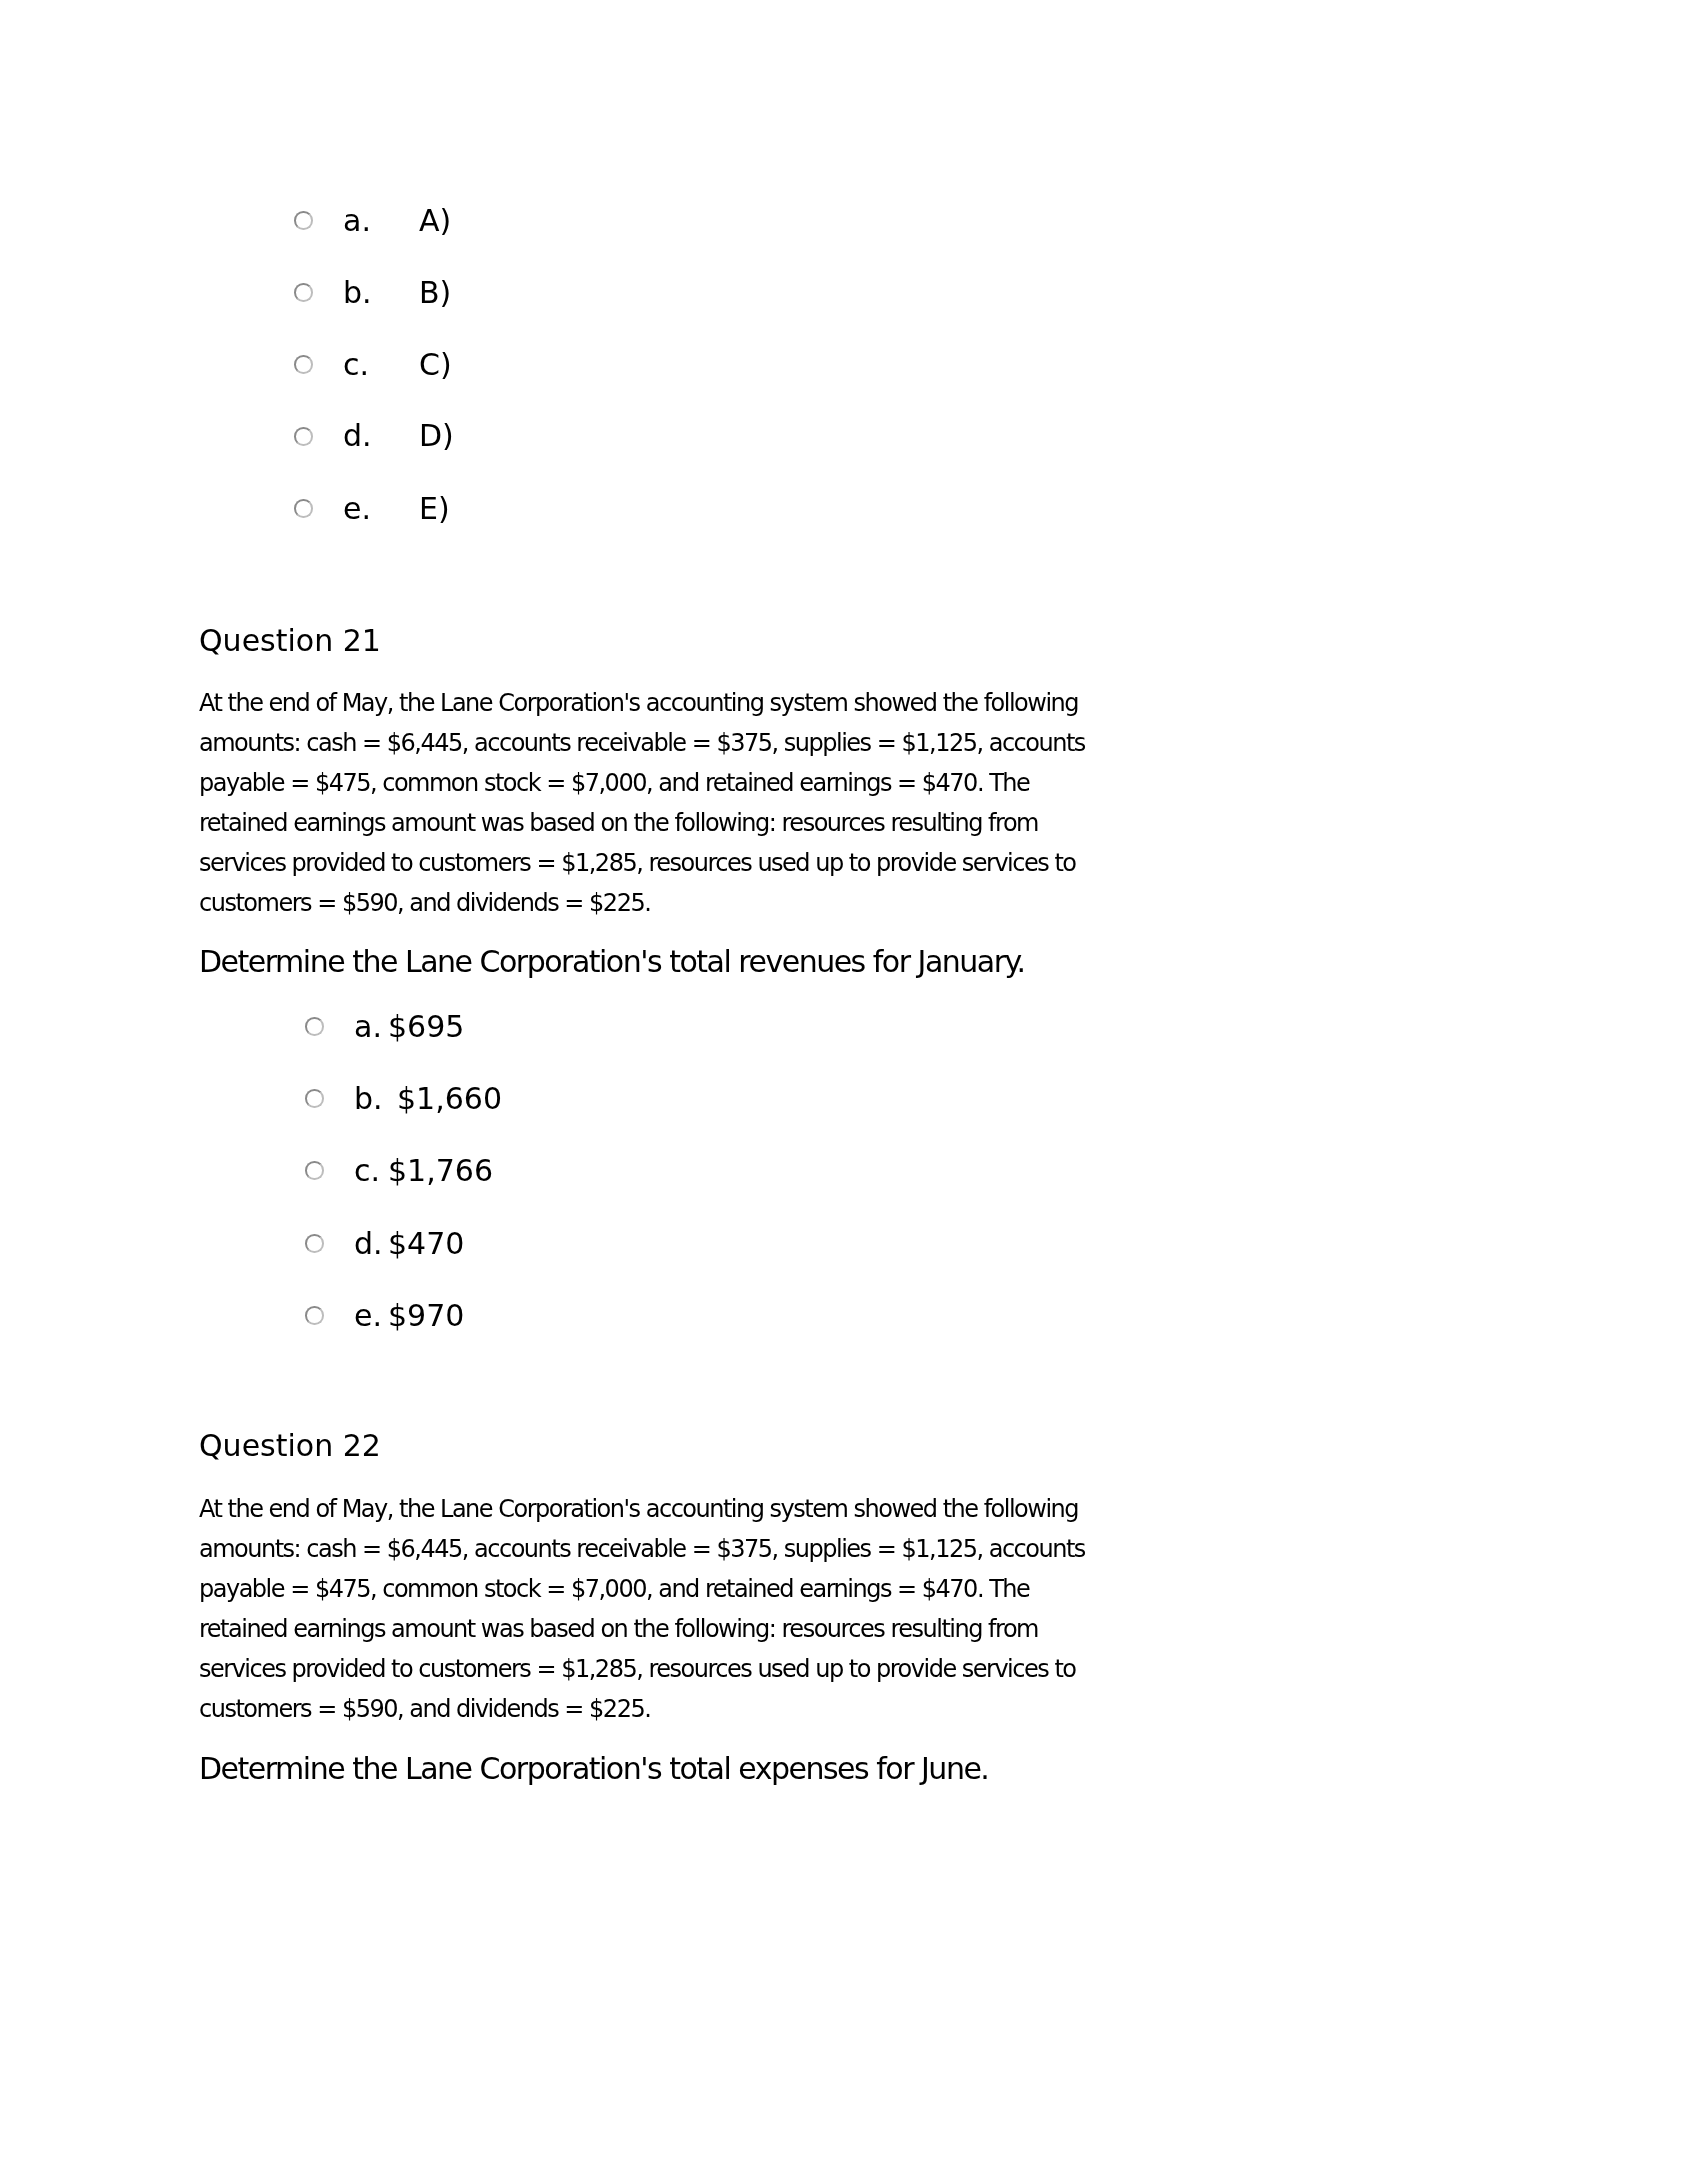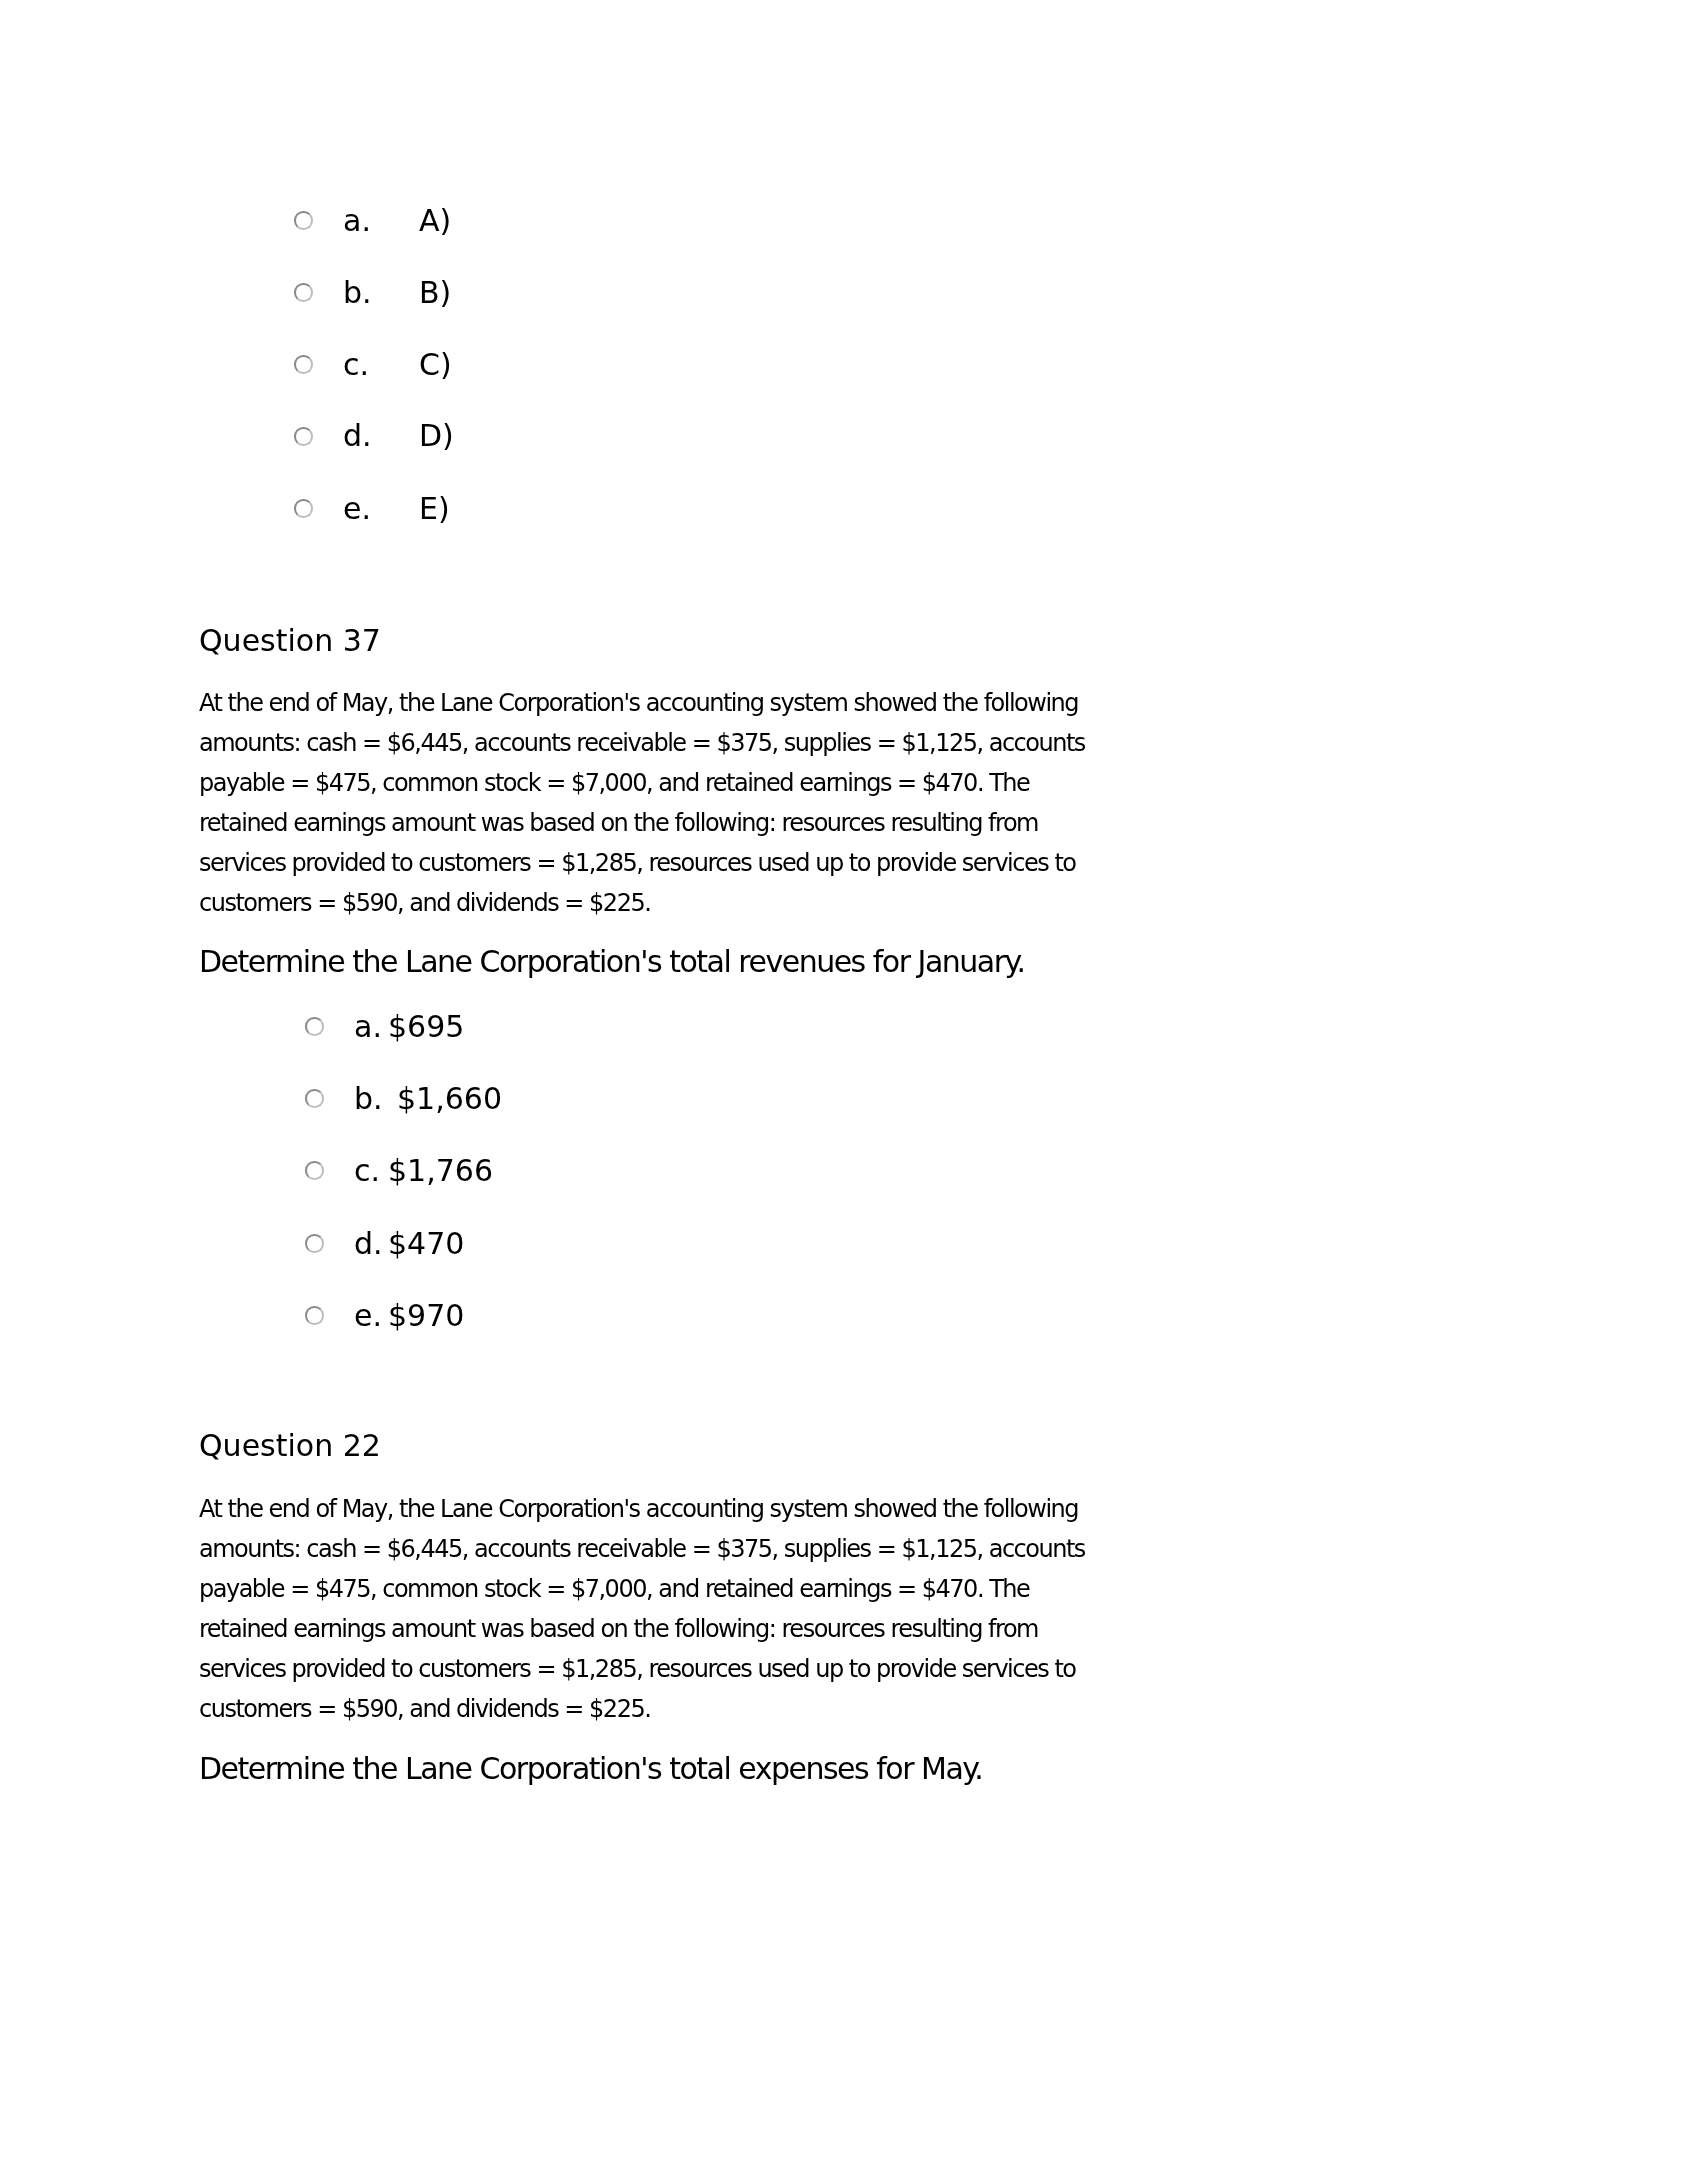--- a/index.html
+++ b/index.html
@@ -41,21 +41,21 @@
     <span class="abs opt-text" style="left:419px;top:417px;">D)</span>
   </div>
   <div>
     <span class="radio" style="left:294px;top:499px;"></span>
     <span class="abs opt-text" style="left:343px;top:490px;">e.</span>
     <span class="abs opt-text" style="left:419px;top:490px;">E)</span>
   </div>
 </div>
 
 <div>
-  <div class="abs heading" style="left:199px;top:621px;">Question 37</div>
+  <div class="abs heading" style="left:199px;top:621px;">Question 21</div>
   <div class="para" style="top:683px;">
     <div>At the end of May, the Lane Corporation's accounting system showed the following</div>
     <div>amounts: cash = $6,445, accounts receivable = $375, supplies = $1,125, accounts</div>
     <div>payable = $475, common stock = $7,000, and retained earnings = $470.  The</div>
     <div>retained earnings amount was based on the following: resources resulting from</div>
     <div>services provided to customers = $1,285, resources used up to provide services to</div>
     <div>customers = $590, and dividends = $225.</div>
   </div>
   <div class="abs prompt" style="left:199px;top:942px;line-height:40px;">Determine the Lane Corporation's total revenues for January.</div>
 
@@ -91,15 +91,15 @@
 <div>
   <div class="abs heading" style="left:199px;top:1426px;">Question 22</div>
   <div class="para" style="top:1489px;">
     <div>At the end of May, the Lane Corporation's accounting system showed the following</div>
     <div>amounts: cash = $6,445, accounts receivable = $375, supplies = $1,125, accounts</div>
     <div>payable = $475, common stock = $7,000, and retained earnings = $470.  The</div>
     <div>retained earnings amount was based on the following: resources resulting from</div>
     <div>services provided to customers = $1,285, resources used up to provide services to</div>
     <div>customers = $590, and dividends = $225.</div>
   </div>
-  <div class="abs prompt" style="left:199px;top:1749px;line-height:40px;">Determine the Lane Corporation's total expenses for May.</div>
+  <div class="abs prompt" style="left:199px;top:1749px;line-height:40px;">Determine the Lane Corporation's total expenses for June.</div>
 </div>
 
 
 </body></html>

